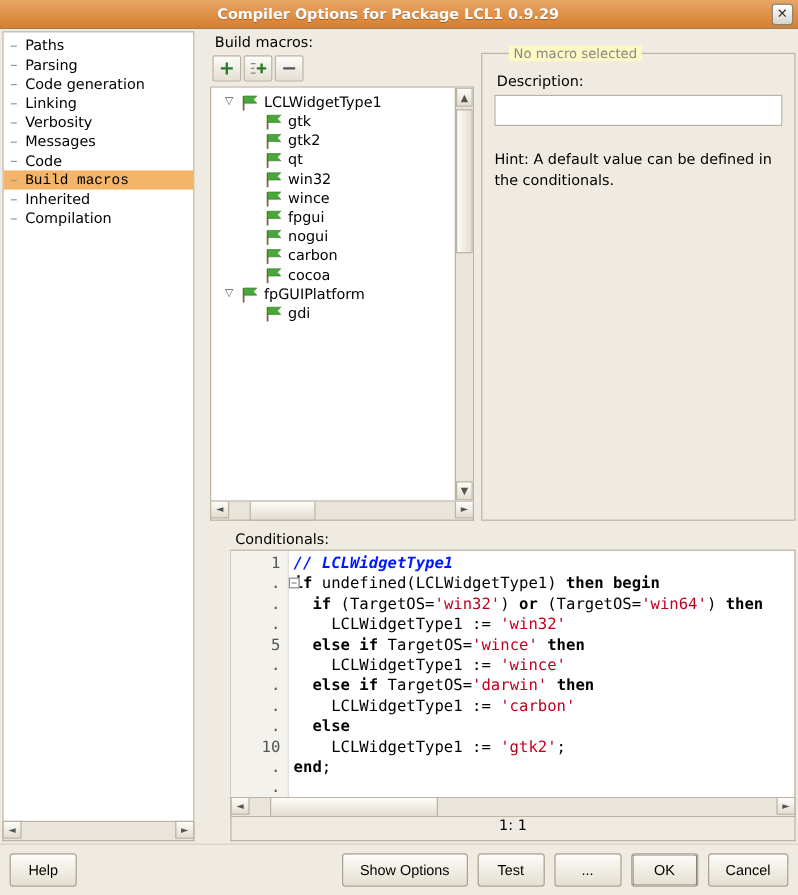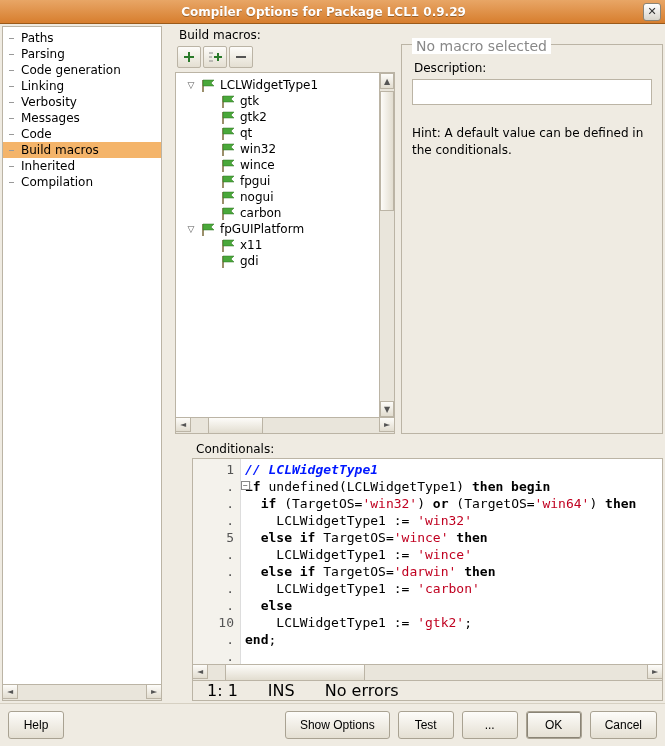--- a/index.html
+++ b/index.html
@@ -60,21 +60,21 @@
   white-space: nowrap;
   position: relative;
 }
 .sidebar-item::before {
   content: "";
   position: absolute;
   left: 6px; top: 50%;
   width: 5px; height: 1px;
   background: #999;
 }
-.sidebar-item.selected { background: #f4b46a; }
+.sidebar-item.selected { background: #f4b46a; font-family: Liberation Mono, monospace; }
 .sidebar-hscroll {
   height: 16px;
   border: 1px solid #bbb4a5;
   border-top: none;
   background: #e9e5db;
   display: flex;
 }
 .hscroll-btn {
   width: 16px; height: 100%;
   background: linear-gradient(to bottom, #fdfcf9, #e2ddd0);
@@ -147,25 +147,25 @@
 
 .macro-panel {
   flex: 1;
   border: 1px solid #bbb4a5;
   background: #efebe2;
   position: relative;
   padding: 10px 10px;
 }
 .macro-panel .legend {
   position: absolute;
-  top: -7px; left: 10px;
-  background: #ffffff;
+  top: -7px; left: 22px;
+  background: #fef9c3;
   padding: 0 4px;
   color: #888;
-  font-size: 14px;
+  font-size: 11px;
 }
 .desc-label { margin: 6px 2px 4px; }
 .desc-input {
   width: 100%;
   height: 26px;
   border: 1px solid #bbb4a5;
   background: #fff;
   padding: 2px 4px;
 }
 .hint-text { margin-top: 20px; line-height: 1.4; }
@@ -212,21 +212,22 @@
 .editor-hscroll .thumb { flex:0 0 140px; margin-left:18px; background:linear-gradient(to bottom,#fdfcf9,#e2ddd0); border:1px solid #bbb4a5; margin-top:-1px; margin-bottom:-1px; }
 .status {
   height: 20px;
   border: 1px solid #bbb4a5;
   border-top: none;
   background: #efebe2;
   display: flex;
   align-items: center;
   gap: 30px;
   padding: 0 14px;
-  font-size: 16px;
+  font-size: 12px;
+  flex-direction: column;
 }
 .bottom-bar {
   height: 40px;
   display: flex;
   align-items: center;
   padding: 21px 8px;
   gap: 8px;
   border-top: 1px solid #d6d0c2;
 }
 .bottom-bar .spacer { flex: 1; }
@@ -374,38 +375,38 @@
             </div>
             <div class="tree-node level2">
               <span class="flag">
                 <svg width="18" height="14" viewBox="0 0 18 14">
                   <line x1="3" y1="1" x2="3" y2="13" stroke="#7a6a3a" stroke-width="1.5"></line>
                   <path d="M3 1 L14 1 L11 4 L14 7 L3 7 Z" fill="#4aa83a" stroke="#2d7020" stroke-width="0.5"></path>
                 </svg>
               </span>
               <span>carbon</span>
             </div>
+            <div class="tree-node level2">
+              <span class="flag">
+                <svg width="18" height="14" viewBox="0 0 18 14">
+                  <line x1="3" y1="1" x2="3" y2="13" stroke="#7a6a3a" stroke-width="1.5"></line>
+                  <path d="M3 1 L14 1 L11 4 L14 7 L3 7 Z" fill="#4aa83a" stroke="#2d7020" stroke-width="0.5"></path>
+                </svg>
+              </span>
+              <span>cocoa</span>
+            </div>
             <div class="tree-node level1">
               <span class="expander">▽</span>
               <span class="flag">
                 <svg width="18" height="14" viewBox="0 0 18 14">
                   <line x1="3" y1="1" x2="3" y2="13" stroke="#7a6a3a" stroke-width="1.5"></line>
                   <path d="M3 1 L14 1 L11 4 L14 7 L3 7 Z" fill="#4aa83a" stroke="#2d7020" stroke-width="0.5"></path>
                 </svg>
               </span>
               <span>fpGUIPlatform</span>
-            </div>
-            <div class="tree-node level2">
-              <span class="flag">
-                <svg width="18" height="14" viewBox="0 0 18 14">
-                  <line x1="3" y1="1" x2="3" y2="13" stroke="#7a6a3a" stroke-width="1.5"></line>
-                  <path d="M3 1 L14 1 L11 4 L14 7 L3 7 Z" fill="#4aa83a" stroke="#2d7020" stroke-width="0.5"></path>
-                </svg>
-              </span>
-              <span>x11</span>
             </div>
             <div class="tree-node level2">
               <span class="flag">
                 <svg width="18" height="14" viewBox="0 0 18 14">
                   <line x1="3" y1="1" x2="3" y2="13" stroke="#7a6a3a" stroke-width="1.5"></line>
                   <path d="M3 1 L14 1 L11 4 L14 7 L3 7 Z" fill="#4aa83a" stroke="#2d7020" stroke-width="0.5"></path>
                 </svg>
               </span>
               <span>gdi</span>
             </div>

